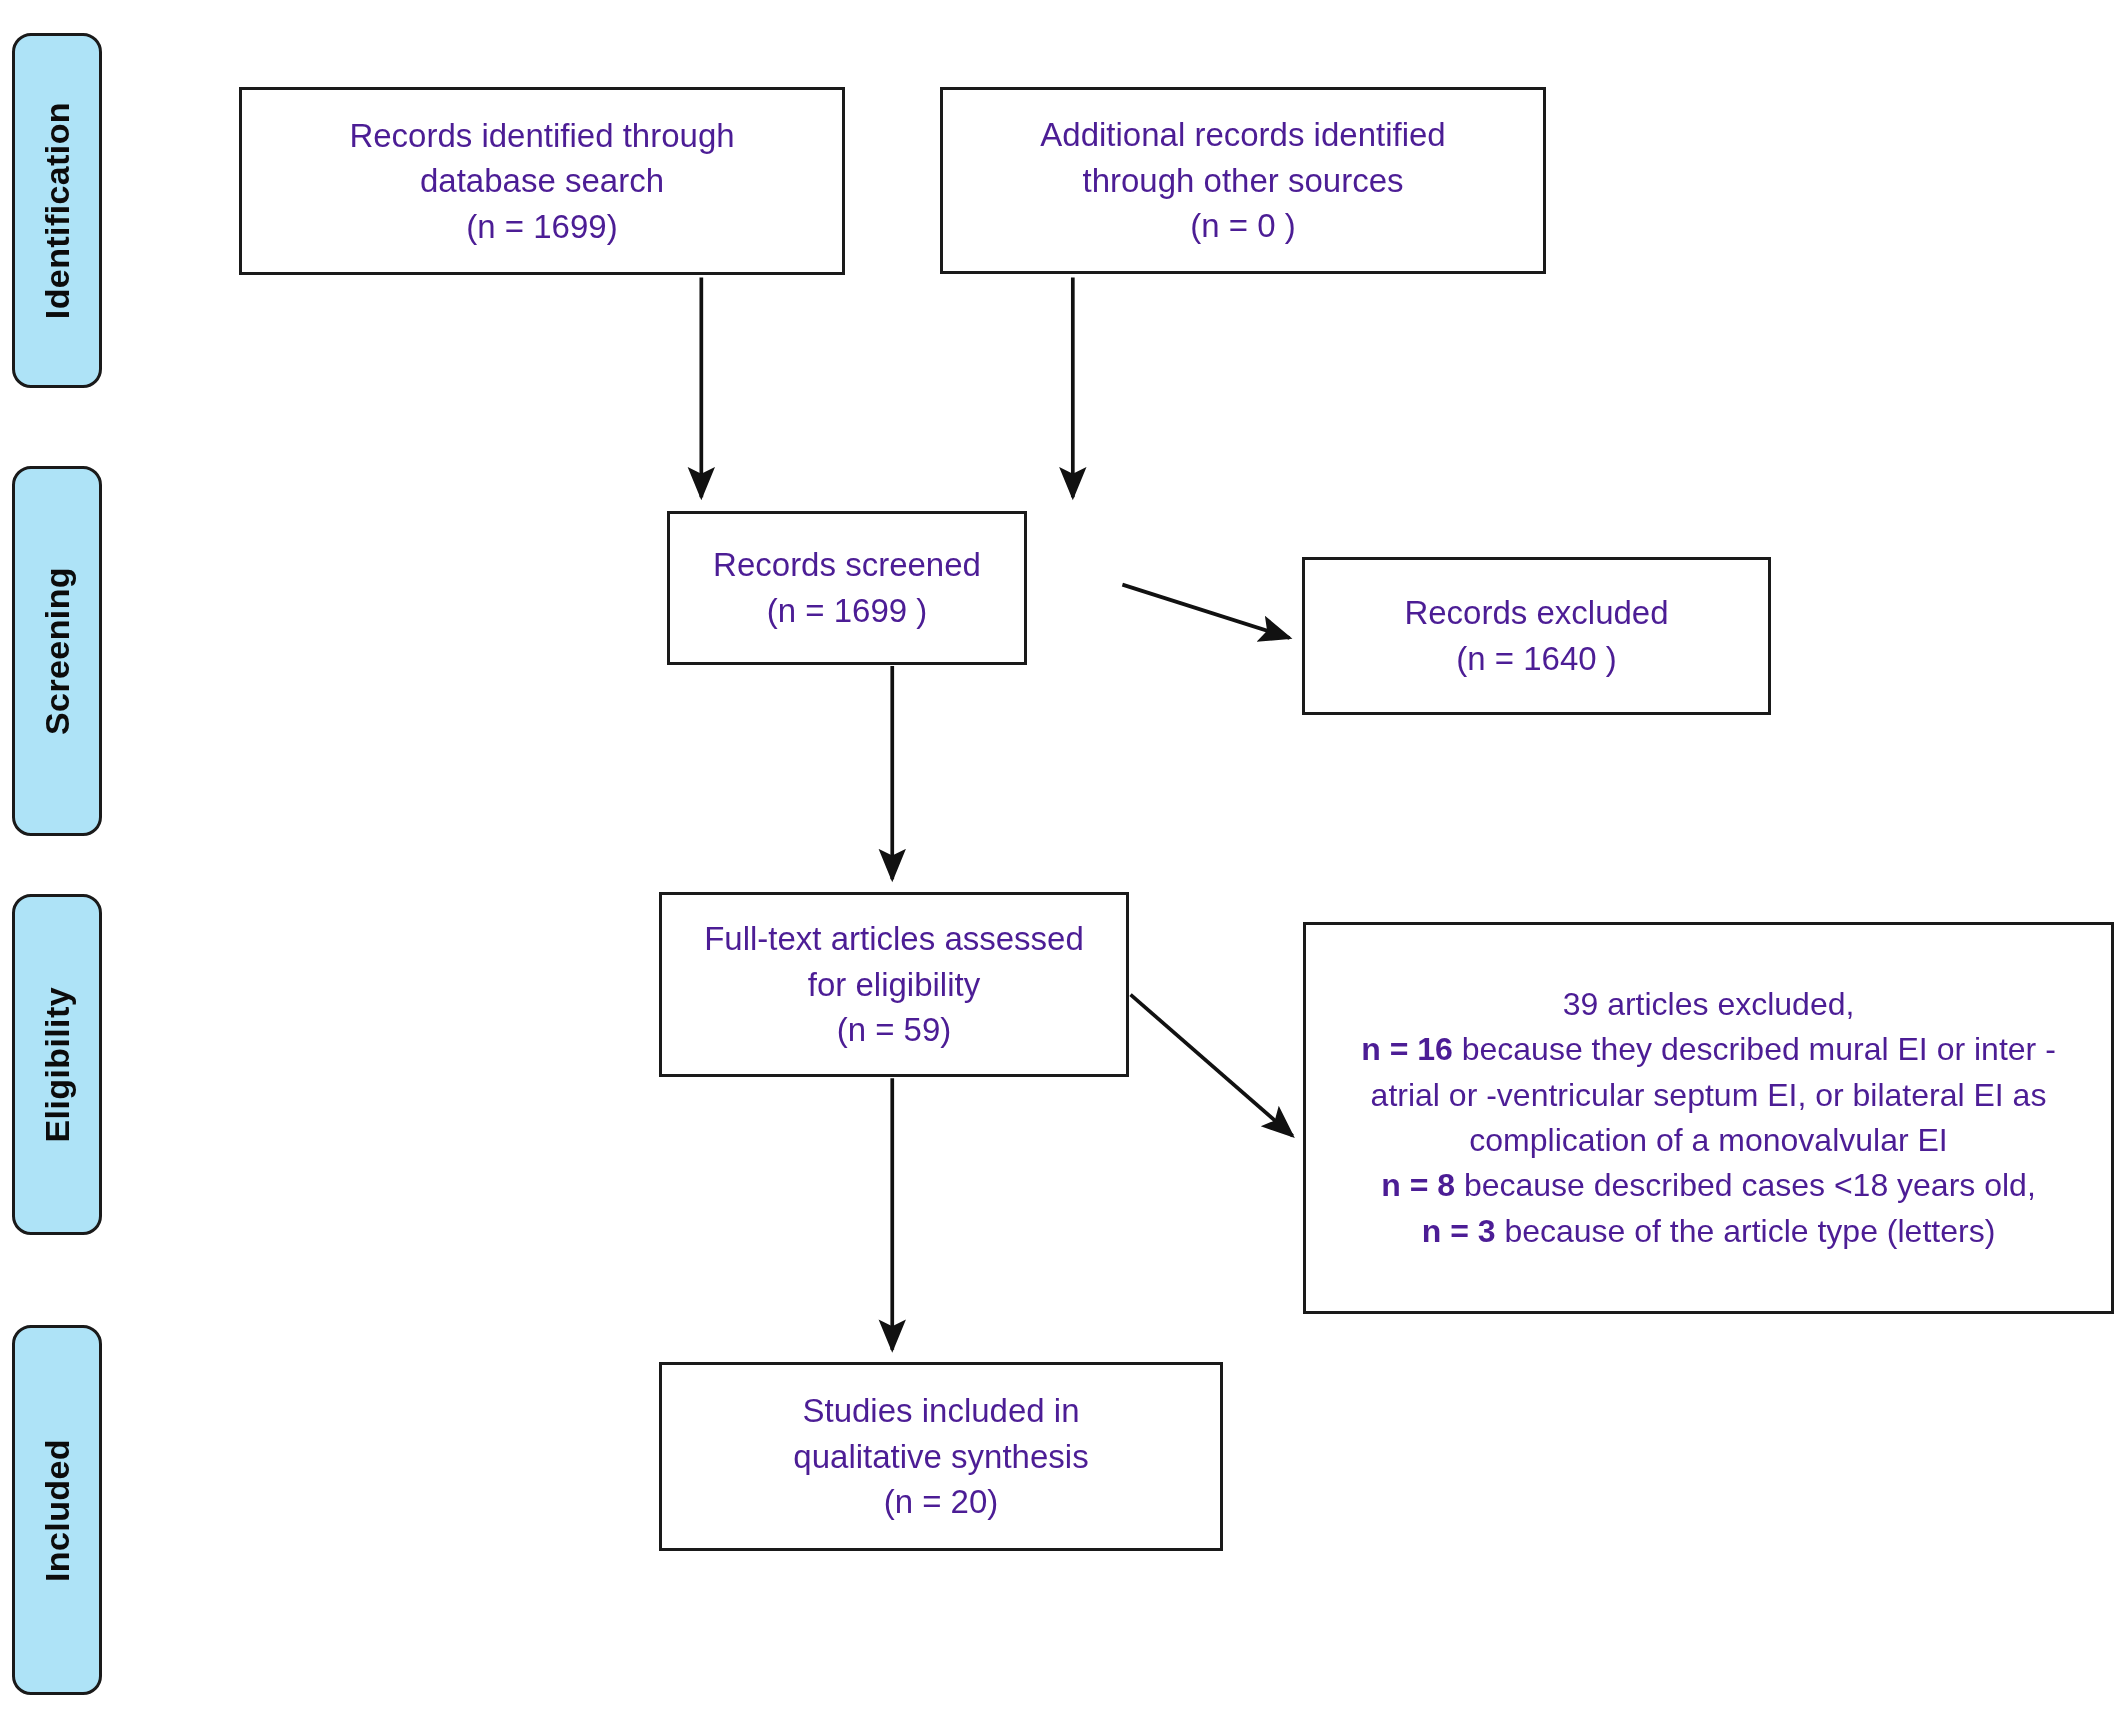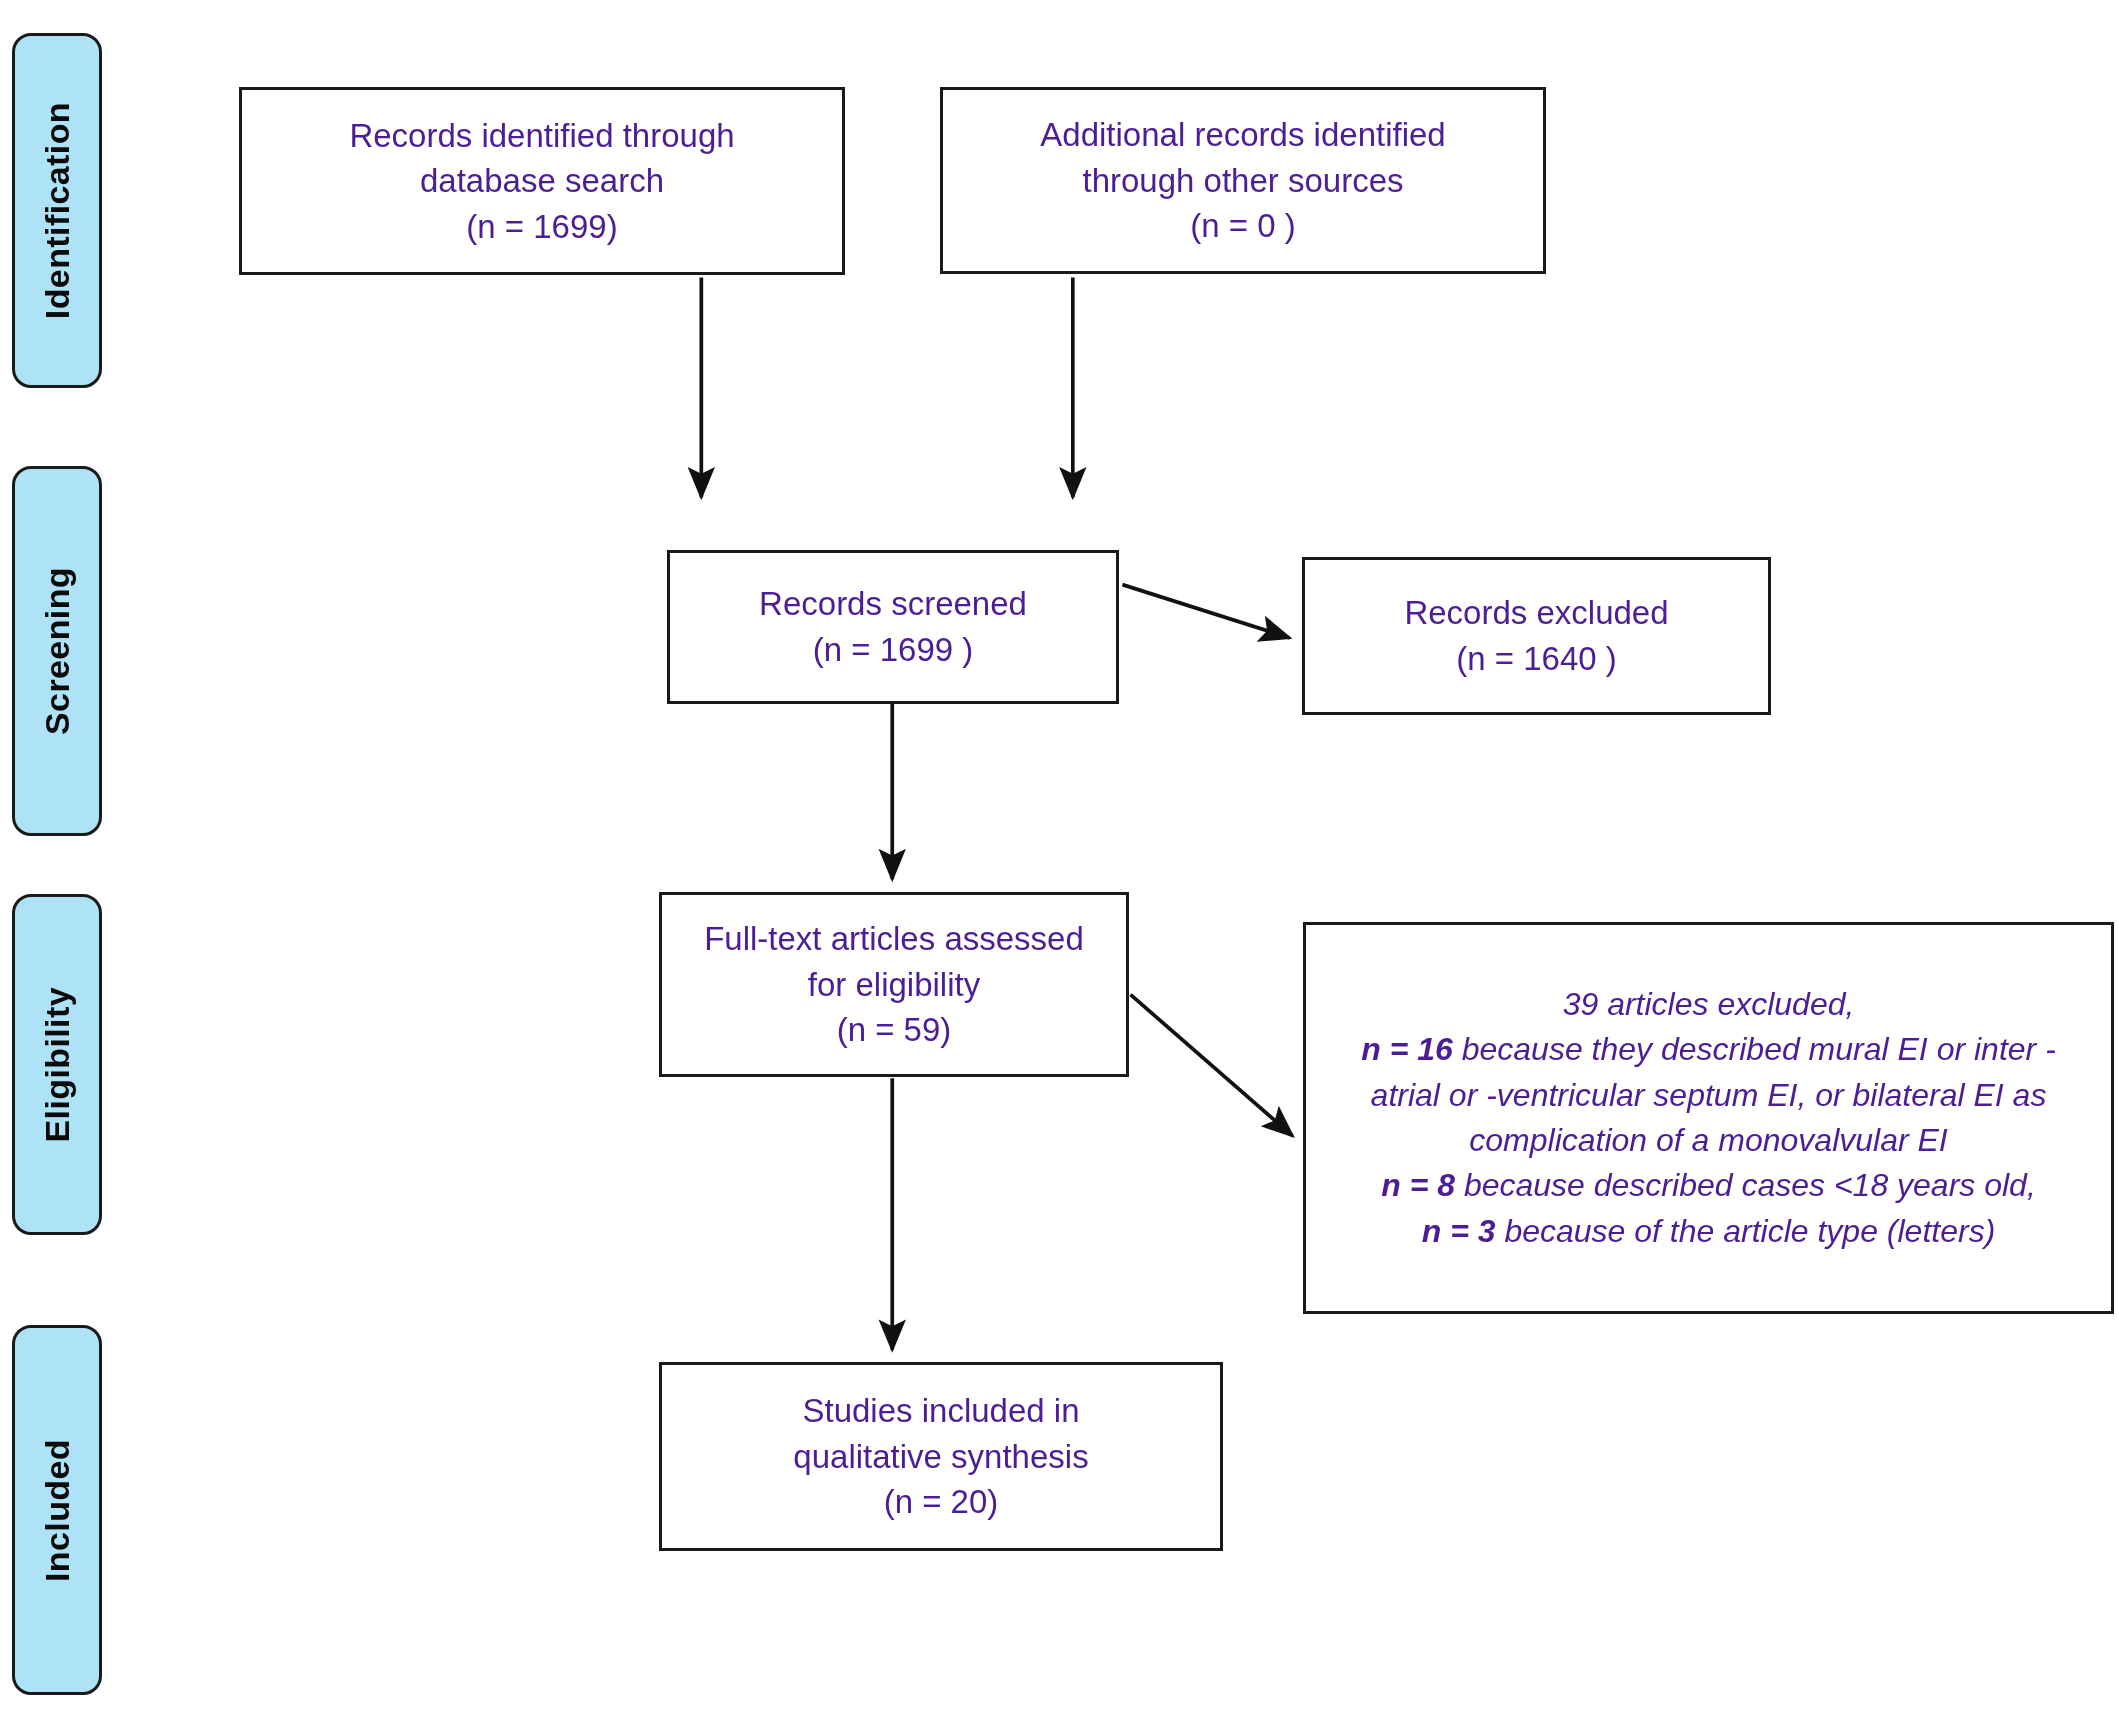--- a/index.html
+++ b/index.html
@@ -35,21 +35,21 @@
     display:flex;flex-direction:column;
     align-items:center;justify-content:center;
     text-align:center;
     font-size:33px;
     line-height:1.38;
     color:#4c1d95;
     padding:4.4px 10.4px;
   }
   .flow-box .ln{display:block;white-space:nowrap;}
   .flow-box.reasons{font-size:32px;line-height:1.42;padding:7.4px 13.3px;}
-  .flow-box.reasons .ln{white-space:nowrap;font-style:italic;}
+  .flow-box.reasons .ln{white-space:nowrap;}
   .flow-box.reasons b{font-weight:bold;}
 
   
   svg#wires{position:absolute;left:0;top:0;width:2119px;height:1728px;
             pointer-events:none;}
 </style>
 </head>
 <body>
 
 <div id="stage">
@@ -97,21 +97,21 @@
     <span class="ln">database search</span>
     <span class="ln">(n = 1699)</span>
   </div>
 
   <div class="flow-box" style="left:940px;top:87px;width:606px;height:187px;">
     <span class="ln">Additional records identified</span>
     <span class="ln">through other sources</span>
     <span class="ln">(n = 0 )</span>
   </div>
 
-  <div class="flow-box" style="left:667px;top:511px;width:452px;height:154px;margin-top:39px;">
+  <div class="flow-box" style="left:667px;top:511px;width:360px;height:154px;">
     <span class="ln">Records screened</span>
     <span class="ln">(n =  1699 )</span>
   </div>
 
   <div class="flow-box" style="left:1302px;top:557px;width:469px;height:158px;">
     <span class="ln">Records excluded</span>
     <span class="ln">(n = 1640 )</span>
   </div>
 
   <div class="flow-box" style="left:659px;top:892px;width:470px;height:185px;">

